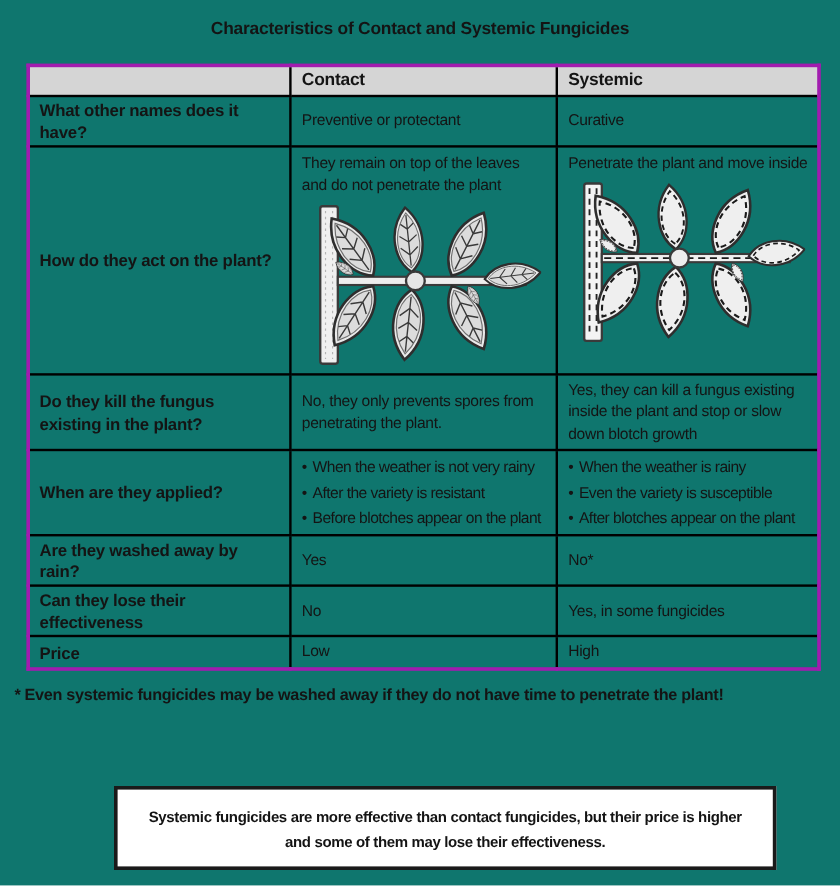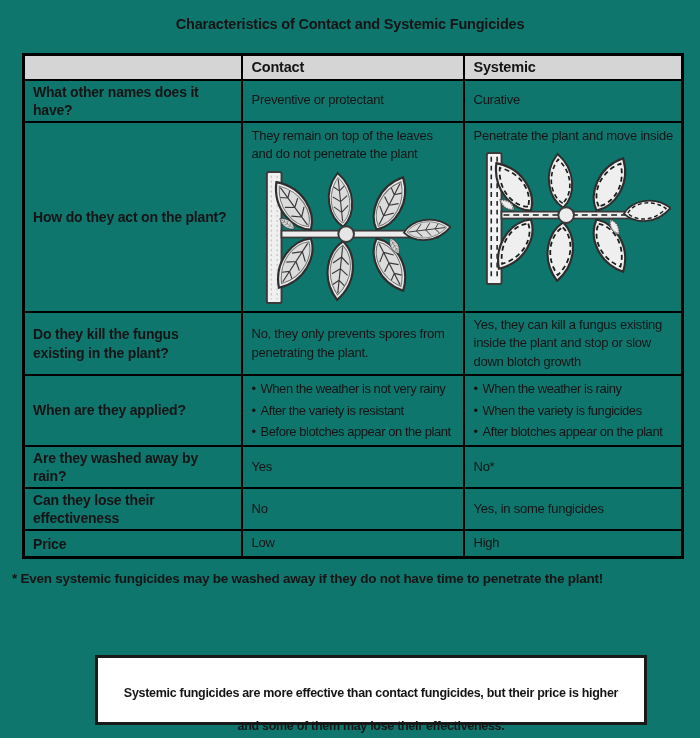--- a/index.html
+++ b/index.html
@@ -23,21 +23,21 @@
     font-weight: 700;
     letter-spacing: -0.2px;
   }
   table.fungi {
     position: absolute;
     left: 22px;
     top: 53px;
     width: 659px;
     border-collapse: collapse;
     table-layout: fixed;
-    border: 3px solid #000000;
+    border: 3px solid #a21caf;
   }
   table.fungi th, table.fungi td {
     border: 2px solid #000;
     text-align: left;
   }
   col.c0 { width: 218px; }
   col.c1 { width: 222px; }
   col.c2 { width: 219px; }
 
   tr.r-head { height: 25px; }
@@ -99,21 +99,21 @@
     height: 70px;
     border: 3px solid #1a1a1a;
     background: #ffffff;
     text-align: center;
     font-weight: 700;
     font-size: 12.5px;
     letter-spacing: -0.3px;
     padding-top: 13px;
     line-height: 1.65;
   }
-  .summary-line { display: block; margin-top: 12px; }
+  .summary-line { display: block; }
 </style>
 </head>
 <body>
 
 <div class="page">
 
   <h1 class="title">Characteristics of Contact and Systemic Fungicides</h1>
 
   <table class="fungi">
     <colgroup>
@@ -214,21 +214,21 @@
           </div>
         </td>
         <td class="cell">
           <div class="bullets">
             <div class="bullet-row">
               <span class="dot">•</span>
               <span class="btext">When the weather is rainy</span>
             </div>
             <div class="bullet-row">
               <span class="dot">•</span>
-              <span class="btext">When the variety is fungicides</span>
+              <span class="btext">Even the variety is susceptible</span>
             </div>
             <div class="bullet-row">
               <span class="dot">•</span>
               <span class="btext">After blotches appear on the plant</span>
             </div>
           </div>
         </td>
       </tr>
 
       <tr class="r5">

